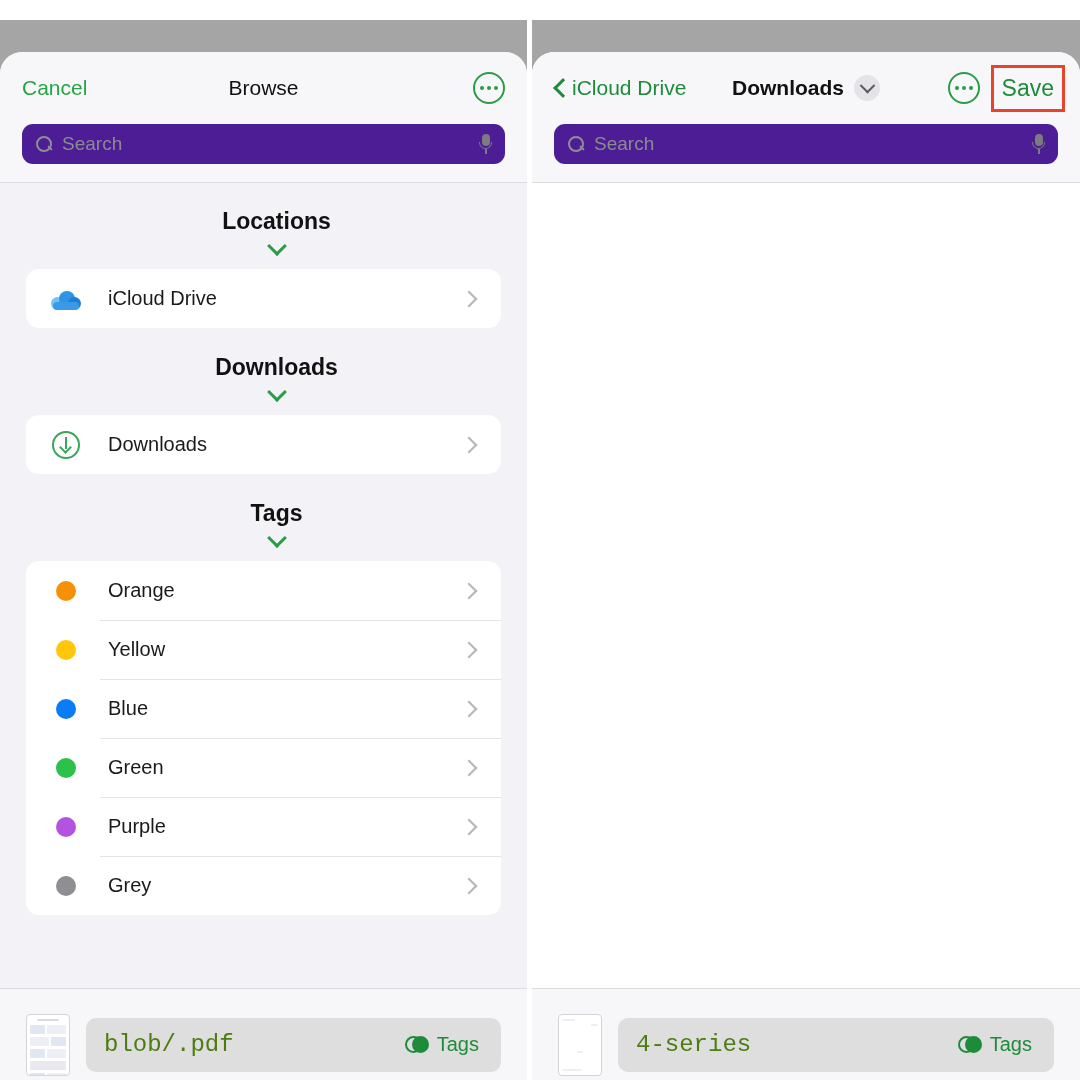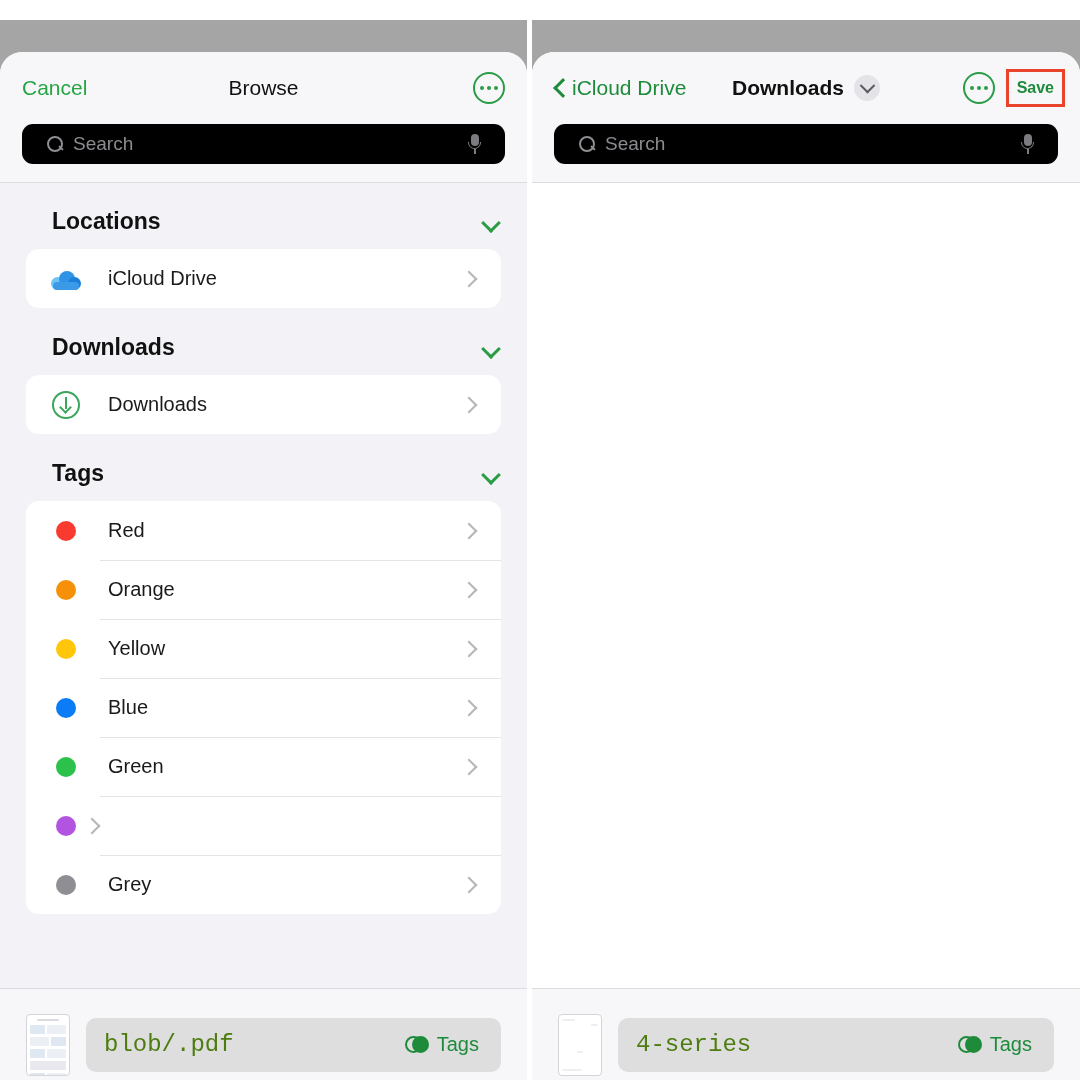--- a/index.html
+++ b/index.html
@@ -80,33 +80,33 @@
   }
 
   .more-circle {
     width: 32px; height: 32px; border-radius: 50%;
     border: 2px solid #2a9c46;
     display: flex; align-items: center; justify-content: center; gap: 3px;
   }
   .more-circle i { width: 4px; height: 4px; border-radius: 50%; background: #2a9c46; display:block; }
 
   .save-btn {
-    color: #1e8b3b; font-size: 16px; font-weight: bold;
+    color: #1e8b3b; font-size: 23px; font-weight: normal;
     padding: 3px 4px;
   }
   .save-highlight { outline: 3px solid #e8442c; outline-offset: 4px; }
 
   
   .search-wrap { padding: 0 22px 18px 22px; background: #f7f7f9; }
   .panel-right .search-wrap { background: #f7f7f9; }
   .search-bar {
     height: 40px; border-radius: 11px;
-    background: #000000;
-    display: flex; align-items: center;
-    padding: 0 24px;
+    background: #4c1d95;
+    display: flex; align-items: center;
+    padding: 0 13px;
   }
   .search-icon { width: 18px; height: 18px; position: relative; flex: 0 0 auto; margin-right: 9px; }
   .search-icon::before {
     content:""; position:absolute; left:1px; top:1px;
     width: 12px; height: 12px; border: 2px solid #8e8e93; border-radius: 50%;
   }
   .search-icon::after {
     content:""; position:absolute; left:12px; top:12px;
     width: 6px; height: 2px; background: #8e8e93;
     transform: rotate(45deg); border-radius: 1px;
@@ -136,20 +136,21 @@
   }
   .content-white { background: #ffffff; }
   .content-divider {
     position: absolute; top: 0; left: 0; right: 0; height: 1px;
     background: #dcdce0;
   }
 
   .section-head {
     display: flex; align-items: center;
     padding: 26px 26px 14px 52px;
+    flex-direction: column;
   }
   .section-title { font-size: 23px; font-weight: bold; color: #111; flex: 1 1 auto; }
   .chev-down-green { width: 20px; height: 20px; position: relative; }
   .chev-down-green::before {
     content:""; position:absolute; left:3px; top:4px;
     width: 11px; height: 11px;
     border-right: 3px solid #2a9c46; border-bottom: 3px solid #2a9c46;
     transform: rotate(45deg);
   }
 
@@ -327,27 +328,20 @@
           </div>
         </div>
 
         <div class="section-head">
           <span class="section-title">Tags</span>
           <span class="chev-down-green"></span>
         </div>
         <div class="card">
           <div class="row">
             <span class="row-icon">
-              <span class="dot" style="background: rgb(249, 58, 47);"></span>
-            </span>
-            <span class="row-label">Red</span>
-            <span class="chev-right"></span>
-          </div>
-          <div class="row">
-            <span class="row-icon">
               <span class="dot" style="background: rgb(247, 144, 9);"></span>
             </span>
             <span class="row-label">Orange</span>
             <span class="chev-right"></span>
           </div>
           <div class="row">
             <span class="row-icon">
               <span class="dot" style="background: rgb(255, 198, 10);"></span>
             </span>
             <span class="row-label">Yellow</span>
@@ -364,20 +358,21 @@
             <span class="row-icon">
               <span class="dot" style="background: rgb(44, 193, 74);"></span>
             </span>
             <span class="row-label">Green</span>
             <span class="chev-right"></span>
           </div>
           <div class="row">
             <span class="row-icon">
               <span class="dot" style="background:#b254e0"></span>
             </span>
+            <span class="row-label">Purple</span>
             <span class="chev-right"></span>
           </div>
           <div class="row">
             <span class="row-icon">
               <span class="dot" style="background: rgb(142, 142, 147);"></span>
             </span>
             <span class="row-label">Grey</span>
             <span class="chev-right"></span>
           </div>
         </div>

